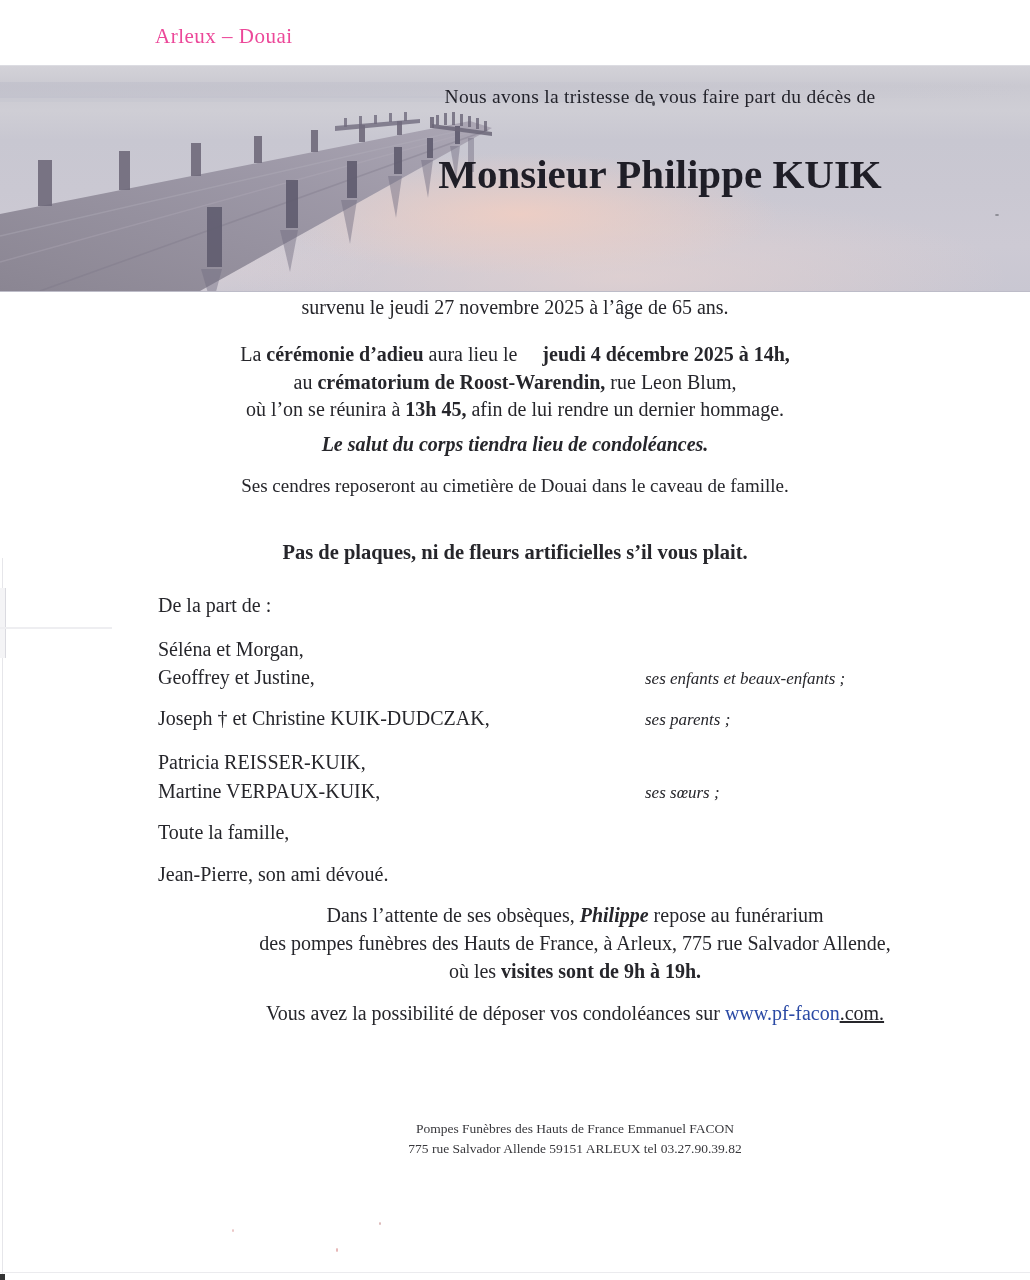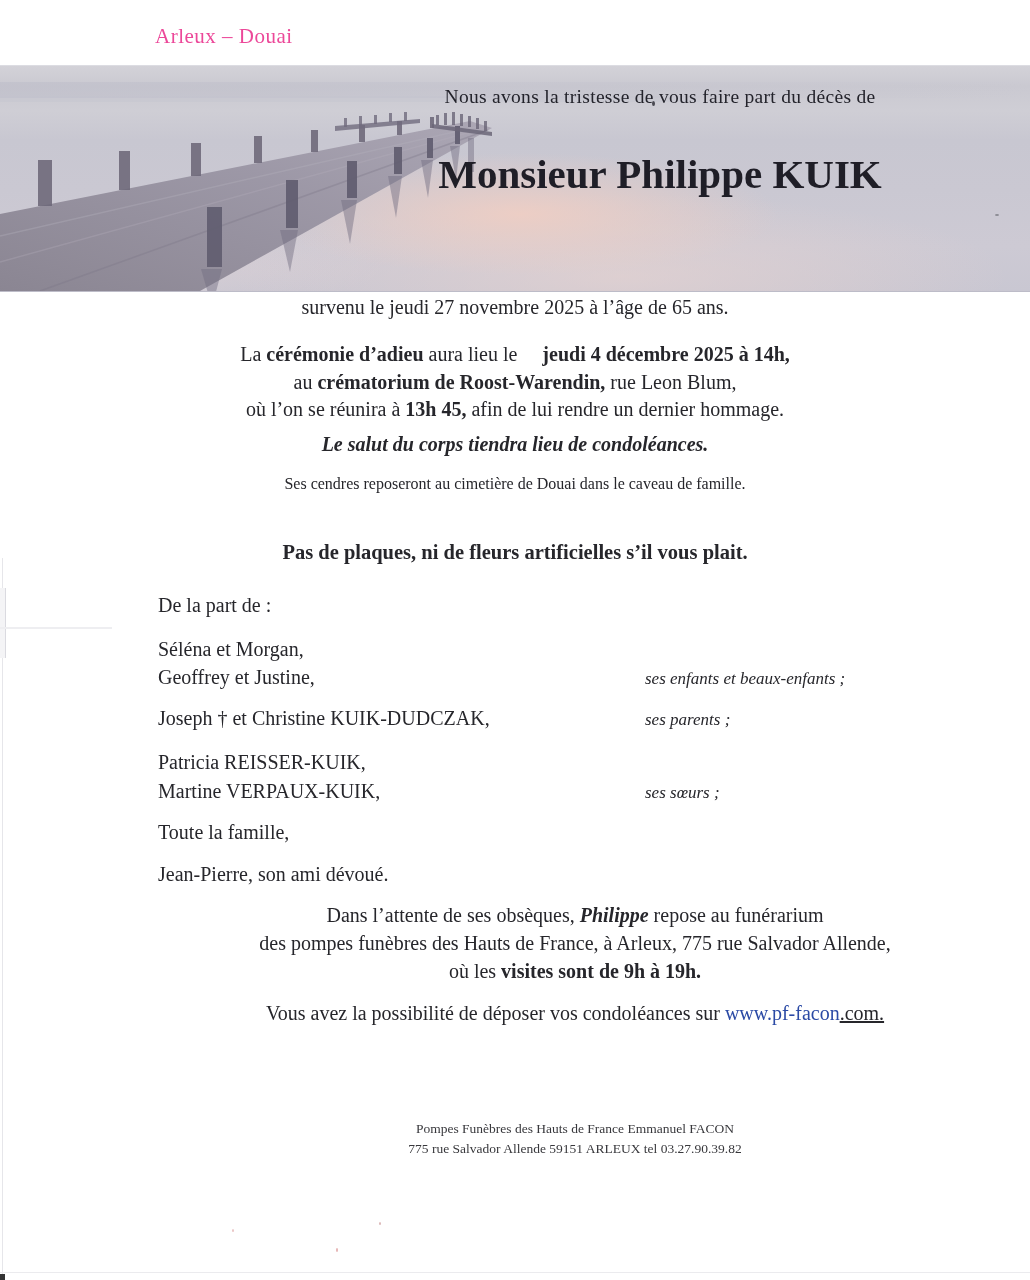--- a/index.html
+++ b/index.html
@@ -20,21 +20,21 @@
     border-top:1px solid #dcdce2;border-bottom:1px solid #bdbcc8;}
   .banner svg{position:absolute;left:0;top:0;}
   .banner-intro{left:280px;top:20px;width:760px;text-align:center;font-size:19.5px;
     letter-spacing:.3px;color:#23232b;}
   .banner-title{left:280px;top:84px;width:760px;text-align:center;font-size:41px;
     font-weight:bold;color:#1f1e27;}
 
   .death-line{left:0;top:296px;width:1030px;font-size:20px;}
   .ceremony{left:0;top:341px;width:1030px;font-size:20px;line-height:27.5px;}
   .salute{left:0;top:433px;width:1030px;font-size:20px;font-weight:bold;font-style:italic;}
-  .ashes{left:0;top:475px;width:1030px;font-size:16px;}
+  .ashes{left:0;top:475px;width:1030px;font-size:19px;}
   .no-plaques{left:0;top:513px;width:1030px;font-size:20.5px;font-weight:bold;margin-top:28px;}
 
   .fam{left:158px;font-size:20px;white-space:nowrap;}
   .rel{left:645px;font-size:17px;font-style:italic;white-space:nowrap;text-align:right;}
 
   .repository{left:115px;top:901px;width:920px;font-size:20px;line-height:28px;text-align:center;}
   .condolences{left:115px;top:1002px;width:920px;font-size:20px;text-align:center;}
   .condolences .u{text-decoration:underline;}
   .link{cursor:pointer;margin-top:16px;}
 

